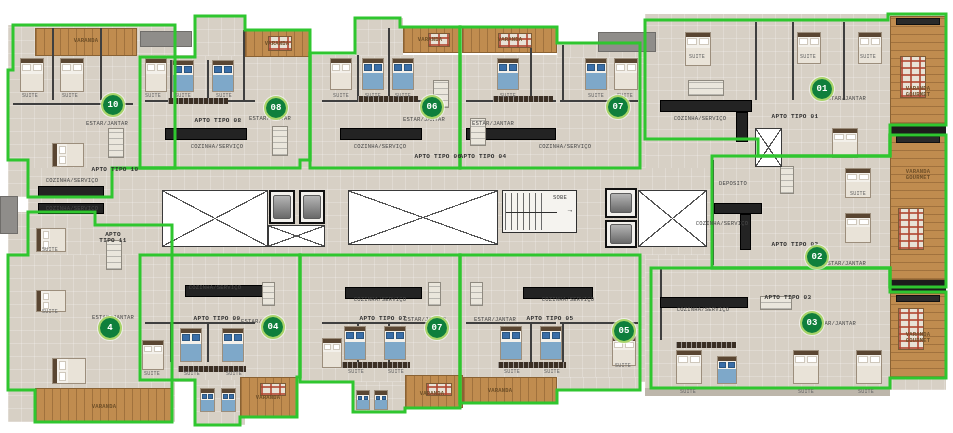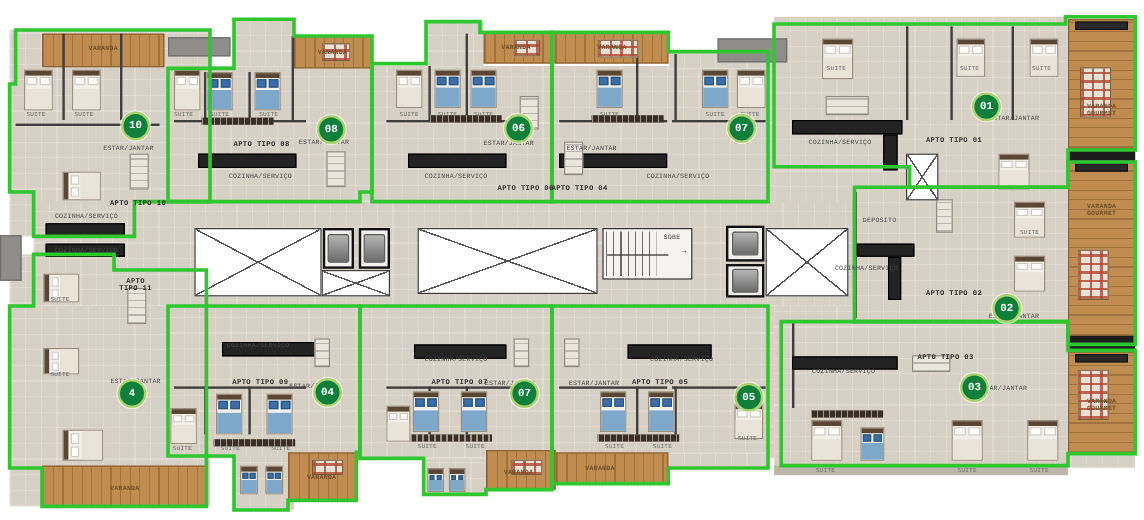--- a/index.html
+++ b/index.html
@@ -507,21 +507,21 @@
       <div class="lbl apt" style="left: 550px; top: 319px;">APTO TIPO 05</div>
       <div class="lbl apt" style="left: 438px; top: 157px;">APTO TIPO 06</div>
       <div class="lbl apt" style="left: 383px; top: 319px;">APTO TIPO 07</div>
       <div class="lbl apt" style="left: 218px; top: 121px;">APTO TIPO 08</div>
       <div class="lbl apt" style="left: 217px; top: 319px;">APTO TIPO 09</div>
       <div class="lbl apt" style="left: 115px; top: 170px;">APTO TIPO 10</div>
       <div class="lbl apt wrap" style="left: 113px; top: 238px;">APTO TIPO 11</div>
     </div>
   <div class="layer" id="badge-layer">
       <div class="badge" style="left: 822px; top: 89px;">01</div>
-      <div class="badge" style="left: 839px; top: 257px;">02</div>
+      <div class="badge" style="left: 817px; top: 257px;">02</div>
       <div class="badge" style="left: 812px; top: 323px;">03</div>
       <div class="badge" style="left: 618px; top: 107px;">07</div>
       <div class="badge" style="left: 624px; top: 331px;">05</div>
       <div class="badge" style="left: 432px; top: 107px;">06</div>
       <div class="badge" style="left: 437px; top: 328px;">07</div>
       <div class="badge" style="left: 276px; top: 108px;">08</div>
       <div class="badge" style="left: 273px; top: 327px;">04</div>
       <div class="badge" style="left: 113px; top: 105px;">10</div>
       <div class="badge" style="left: 110px; top: 328px;">4</div>
     </div>

